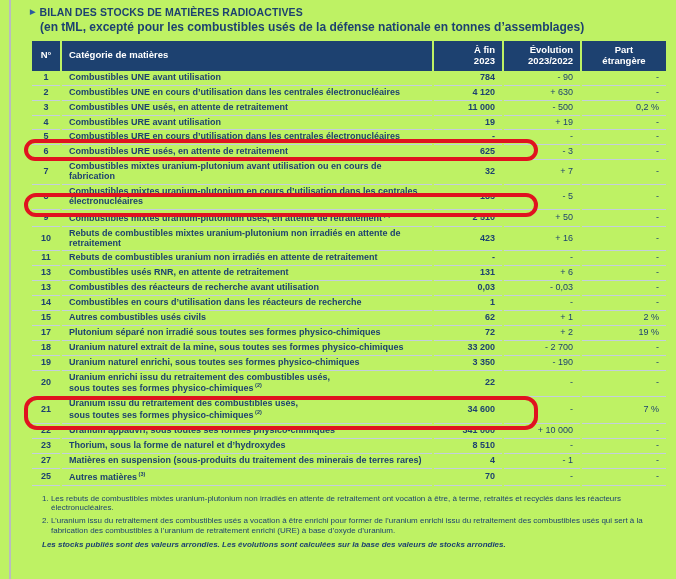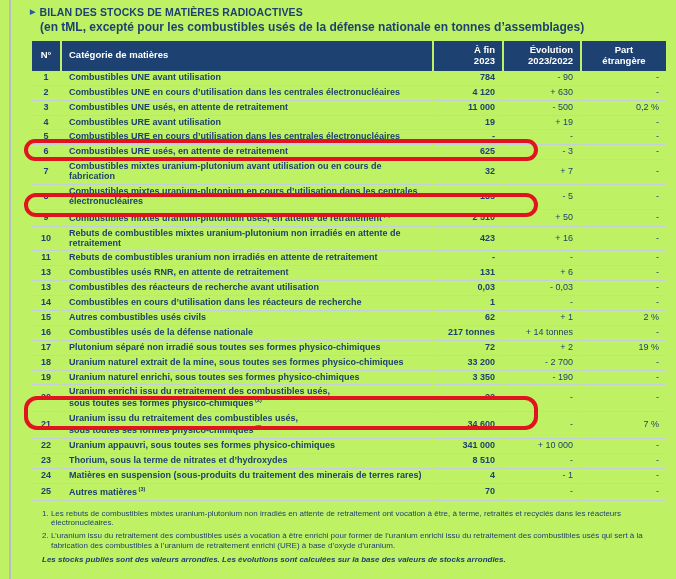--- a/index.html
+++ b/index.html
@@ -162,27 +162,20 @@
             <td class="c-part">-</td>
           </tr>
           <tr>
             <td class="c-n">15</td>
             <td class="c-cat">Autres combustibles usés civils</td>
             <td class="c-fin">62</td>
             <td class="c-evo">+ 1</td>
             <td class="c-part">2 %</td>
           </tr>
           <tr>
-            <td class="c-n">16</td>
-            <td class="c-cat">Combustibles usés de la défense nationale</td>
-            <td class="c-fin">217 tonnes</td>
-            <td class="c-evo">+ 14 tonnes</td>
-            <td class="c-part">-</td>
-          </tr>
-          <tr>
             <td class="c-n">17</td>
             <td class="c-cat">Plutonium séparé non irradié sous toutes ses formes physico-chimiques</td>
             <td class="c-fin">72</td>
             <td class="c-evo">+ 2</td>
             <td class="c-part">19 %</td>
           </tr>
           <tr>
             <td class="c-n">18</td>
             <td class="c-cat">Uranium naturel extrait de la mine, sous toutes ses formes physico-chimiques</td>
             <td class="c-fin">33 200</td>
@@ -214,27 +207,27 @@
           </tr>
           <tr>
             <td class="c-n">22</td>
             <td class="c-cat">Uranium appauvri, sous toutes ses formes physico-chimiques</td>
             <td class="c-fin">341 000</td>
             <td class="c-evo">+ 10 000</td>
             <td class="c-part">-</td>
           </tr>
           <tr>
             <td class="c-n">23</td>
-            <td class="c-cat">Thorium, sous la terme de nitrates et d’hydroxydes</td>
+            <td class="c-cat">Thorium, sous la forme de naturel et d’hydroxydes</td>
             <td class="c-fin">8 510</td>
             <td class="c-evo">-</td>
             <td class="c-part">-</td>
           </tr>
           <tr>
-            <td class="c-n">24</td>
+            <td class="c-n">27</td>
             <td class="c-cat">Matières en suspension (sous-produits du traitement des minerais de terres rares)</td>
             <td class="c-fin">4</td>
             <td class="c-evo">- 1</td>
             <td class="c-part">-</td>
           </tr>
           <tr>
             <td class="c-n">25</td>
             <td class="c-cat">Autres matières<sup> (3)</sup></td>
             <td class="c-fin">70</td>
             <td class="c-evo">-</td>

